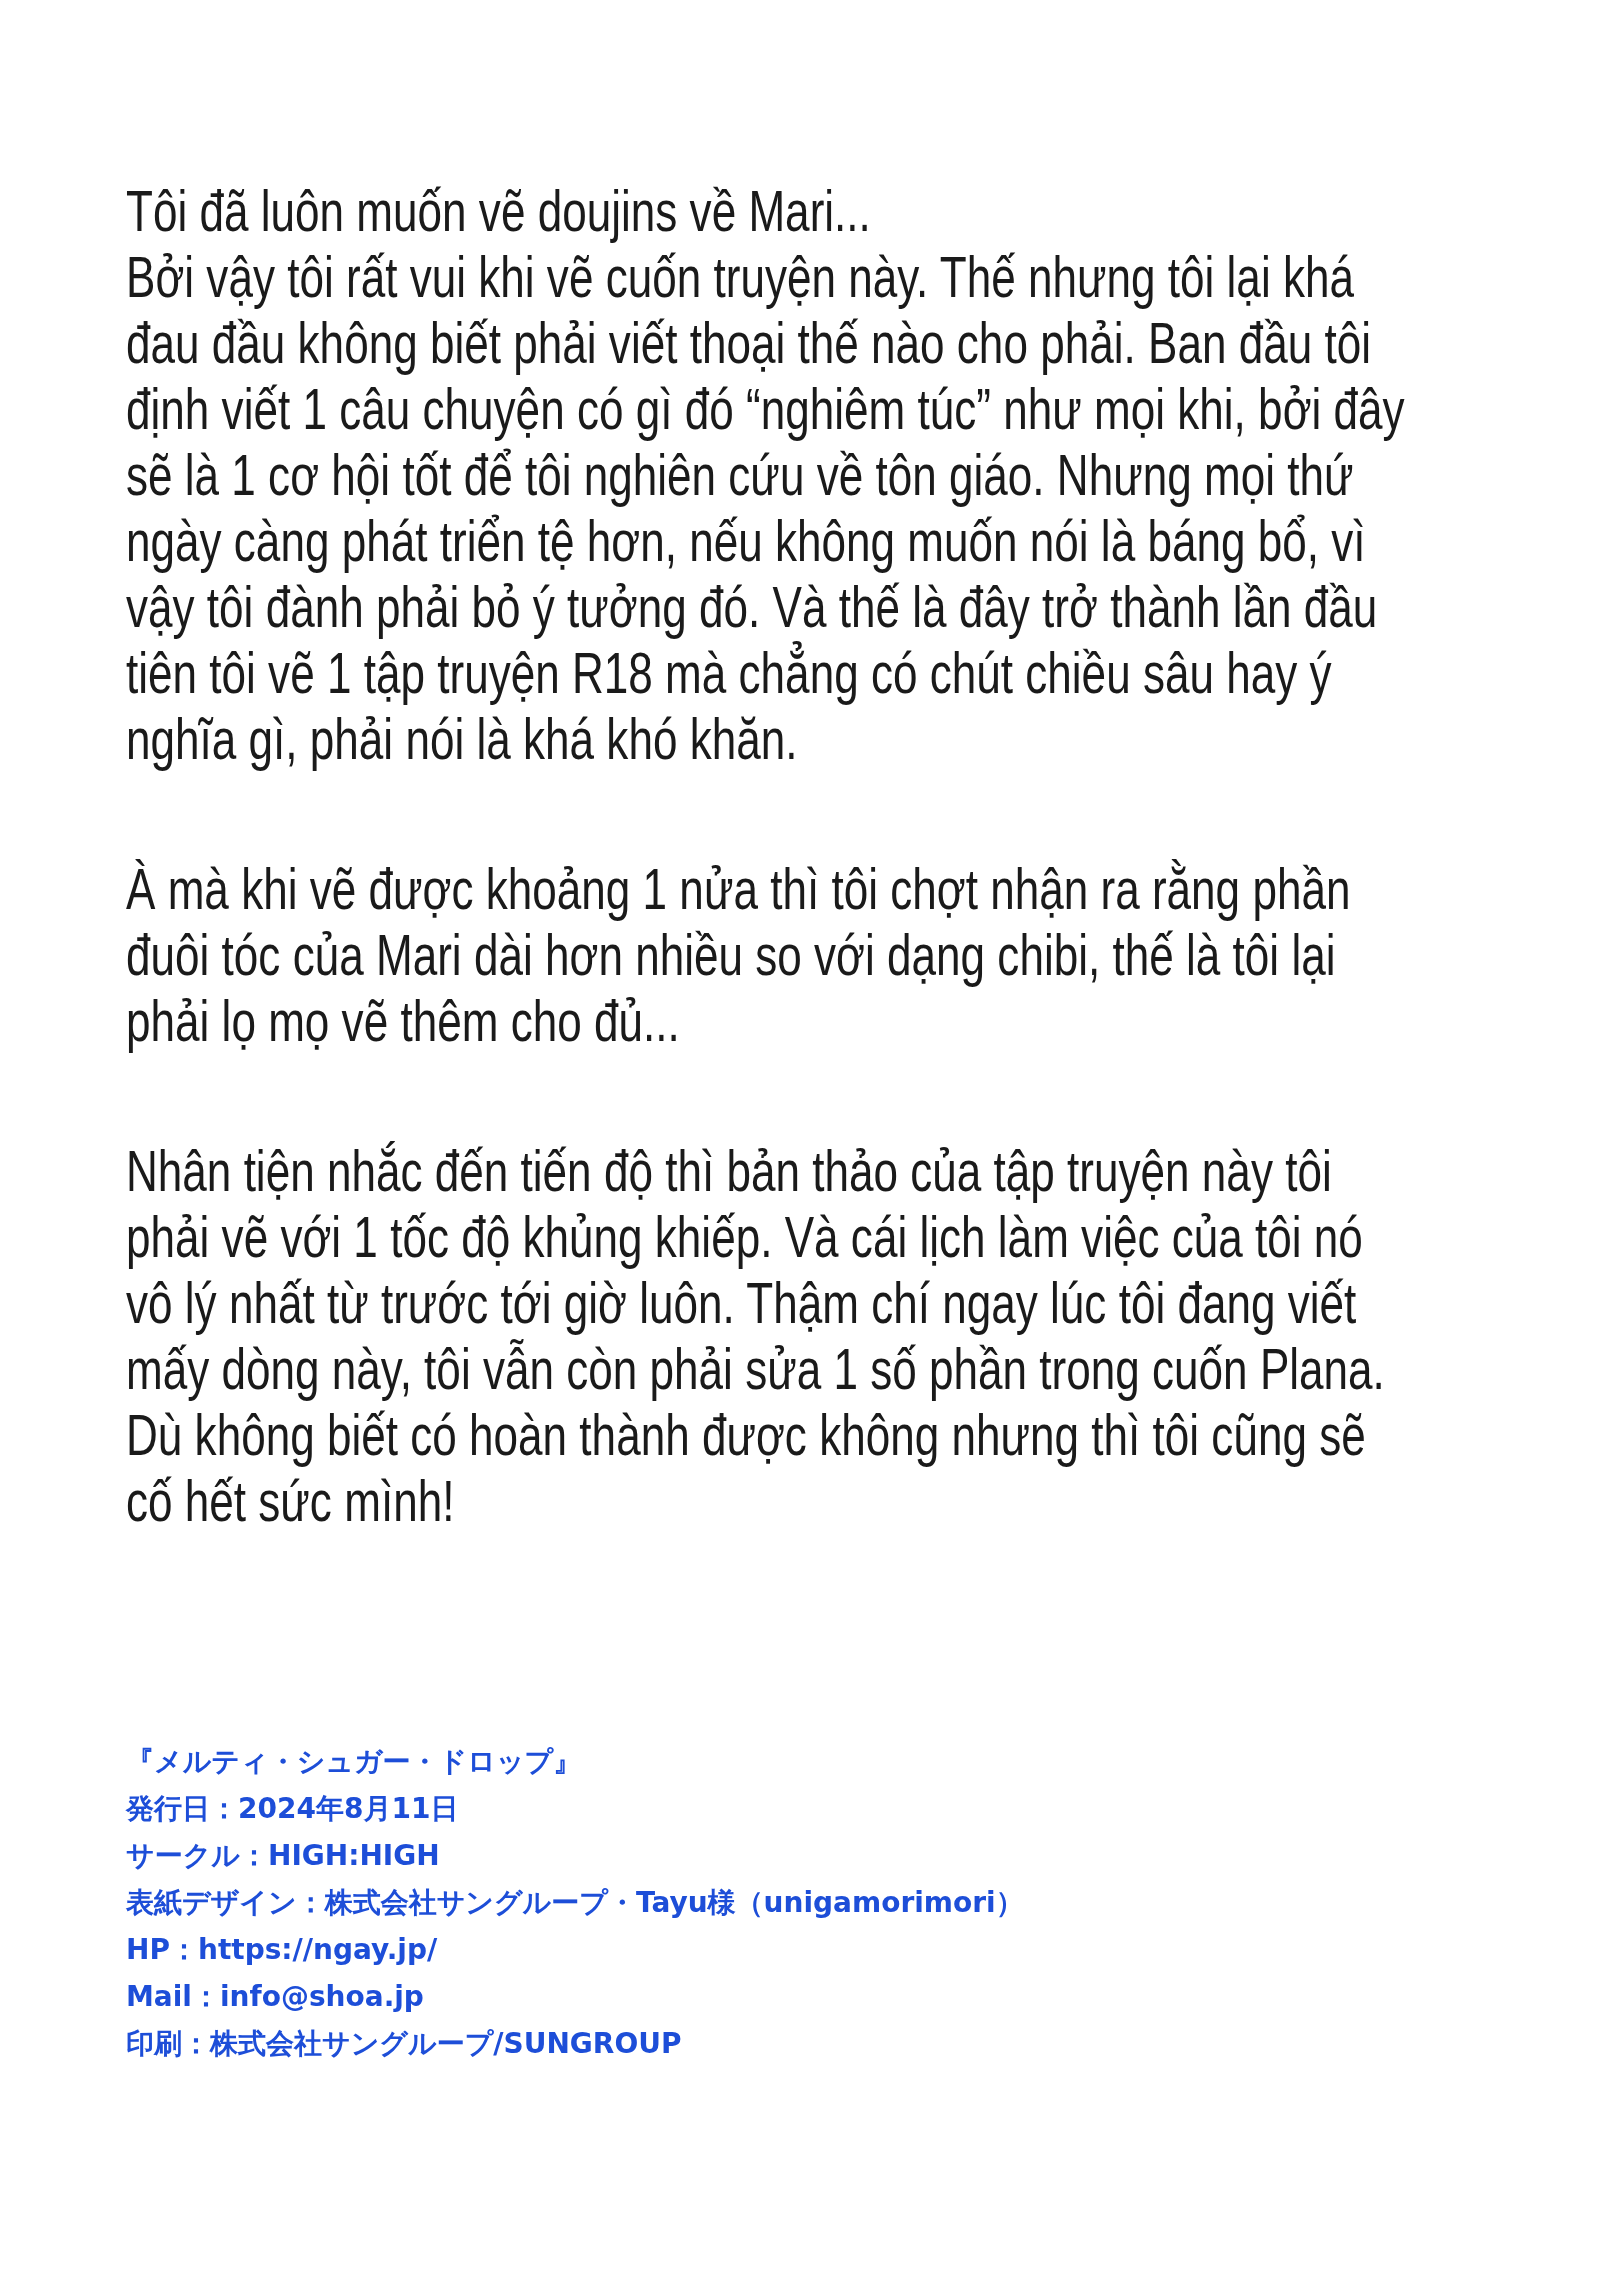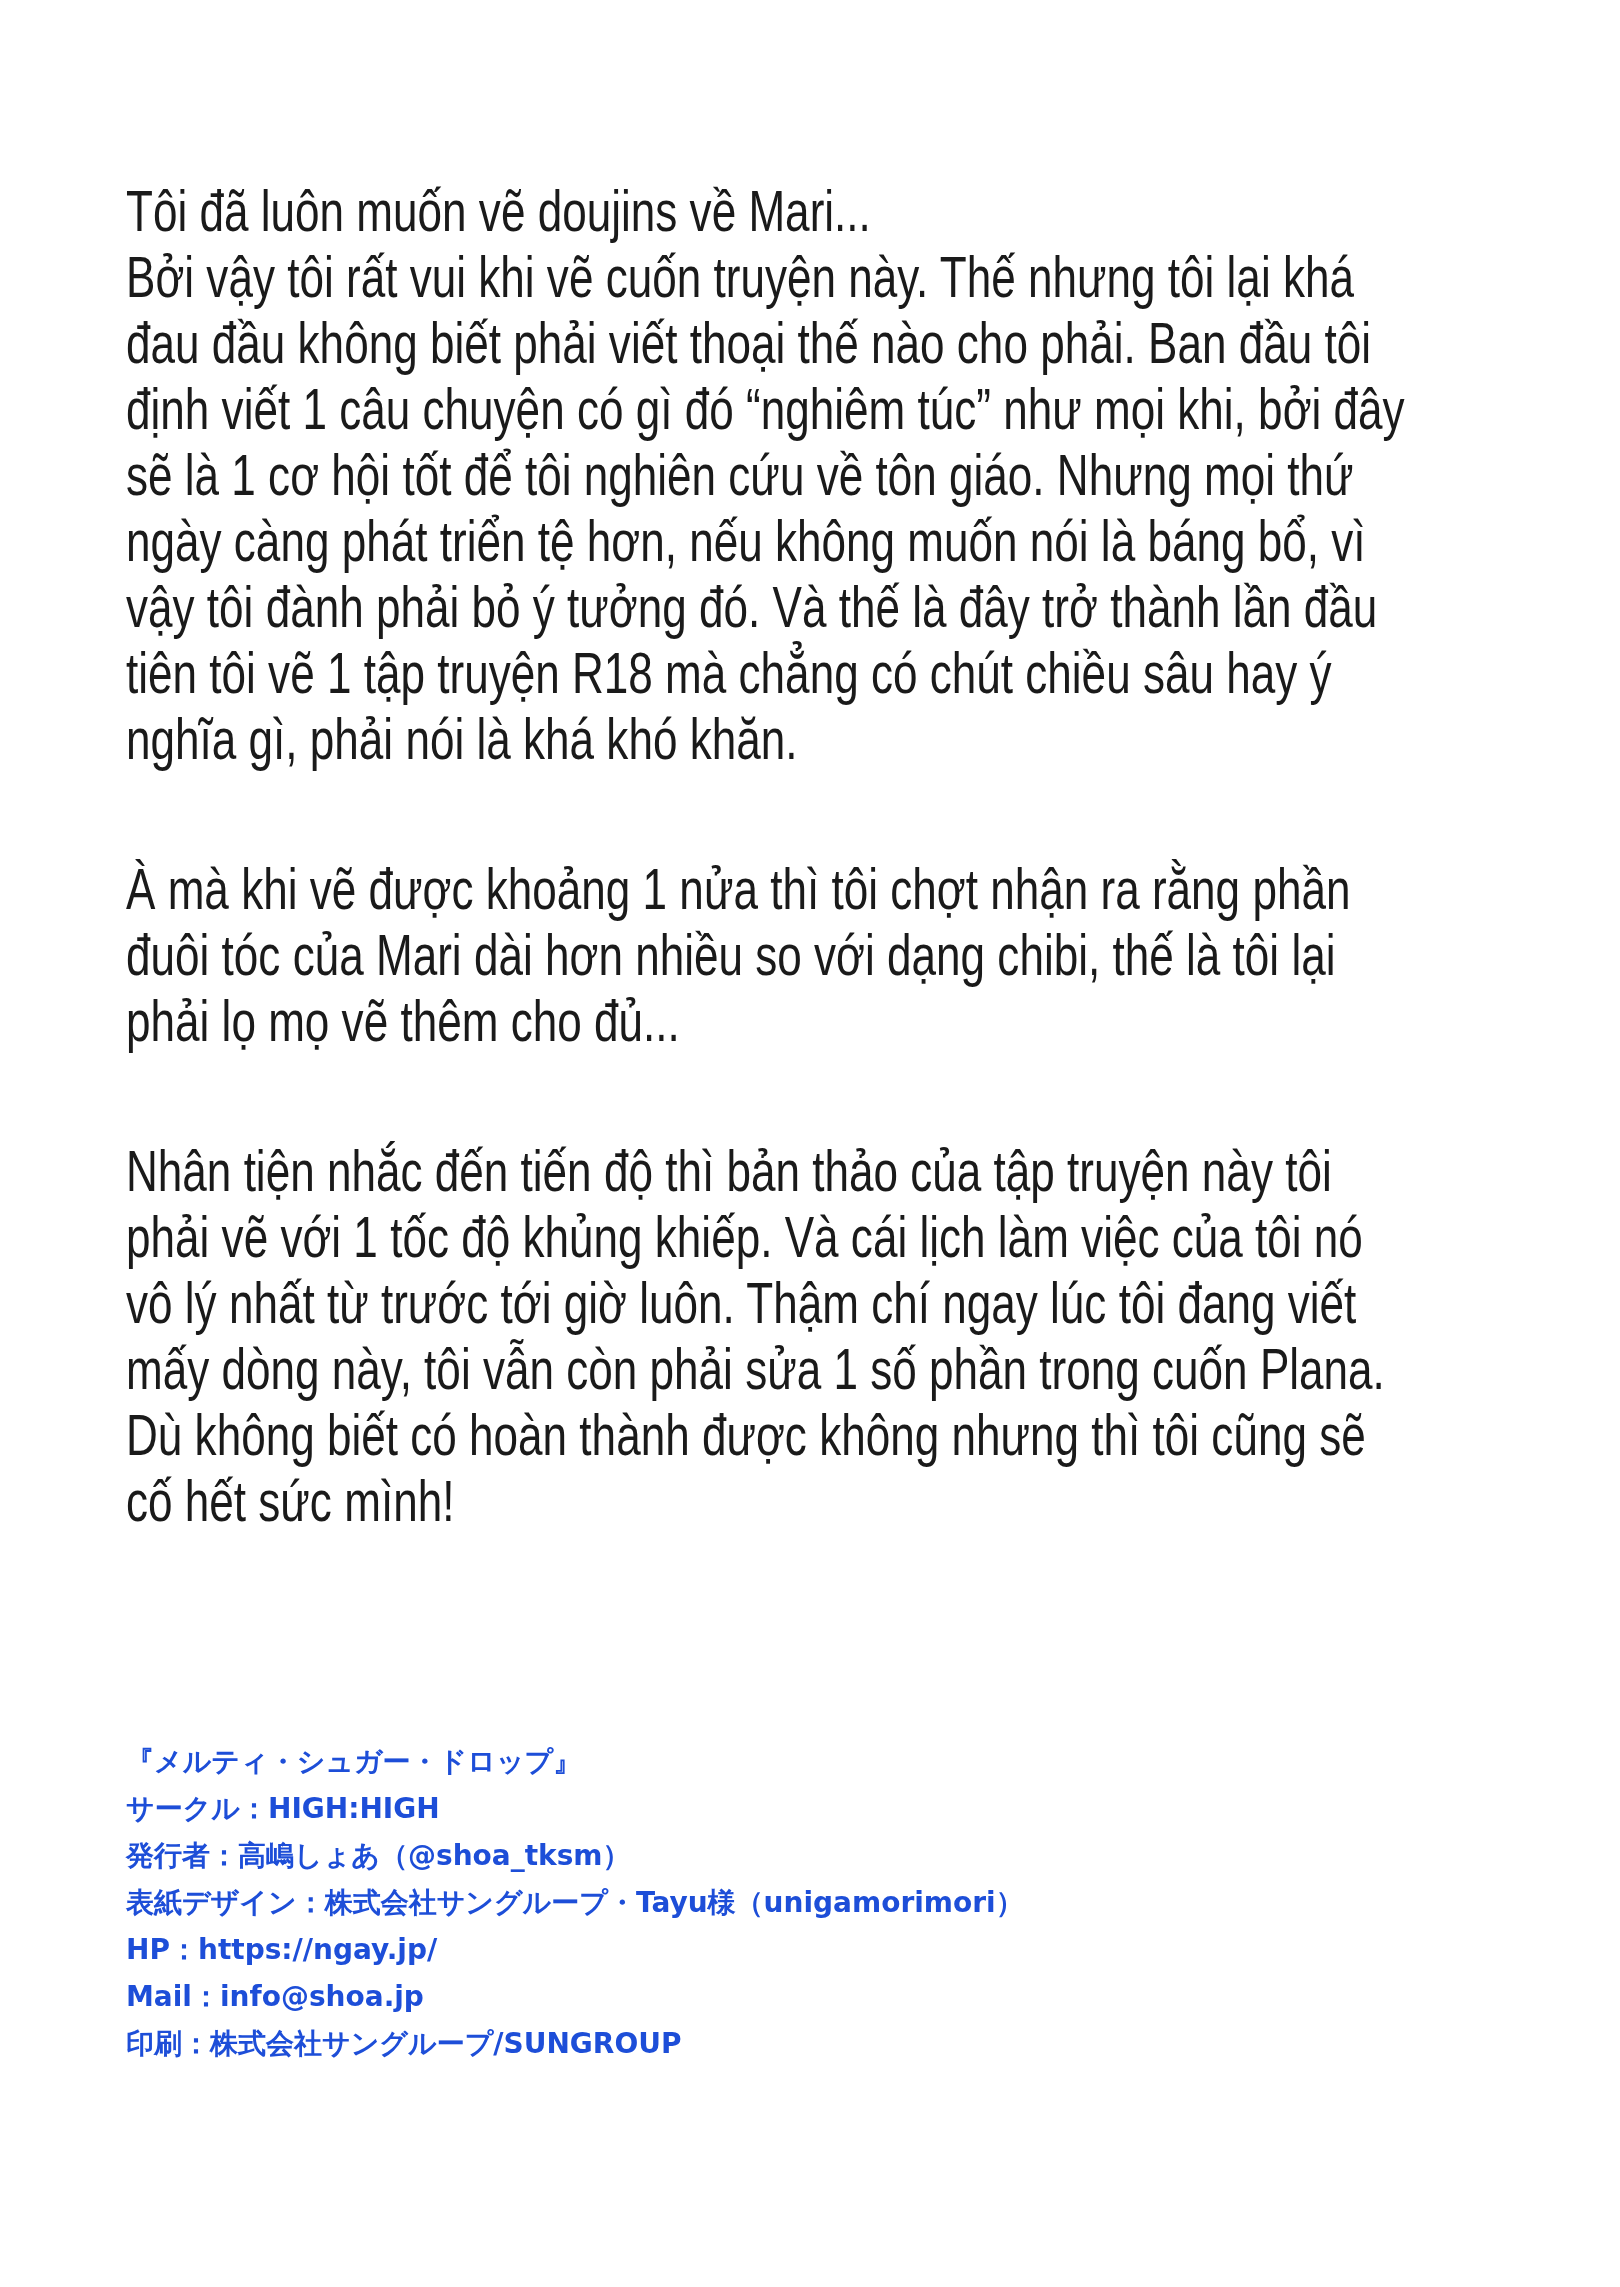--- a/index.html
+++ b/index.html
@@ -72,21 +72,21 @@
 phải lọ mọ vẽ thêm cho đủ...</p>
       <p>Nhân tiện nhắc đến tiến độ thì bản thảo của tập truyện này tôi
 phải vẽ với 1 tốc độ khủng khiếp. Và cái lịch làm việc của tôi nó
 vô lý nhất từ trước tới giờ luôn. Thậm chí ngay lúc tôi đang viết
 mấy dòng này, tôi vẫn còn phải sửa 1 số phần trong cuốn Plana.
 Dù không biết có hoàn thành được không nhưng thì tôi cũng sẽ
 cố hết sức mình!</p>
     </main>
   <section class="colophon">
       <div class="colophon-line">『メルティ・シュガー・ドロップ』</div>
+      <div class="colophon-line">発行日：2024年8月11日</div>
       <div class="colophon-line">サークル：HIGH:HIGH</div>
-      <div class="colophon-line">発行者：高嶋しょあ（@shoa_tksm）</div>
       <div class="colophon-line">表紙デザイン：株式会社サングループ・Tayu様（unigamorimori）</div>
       <div class="colophon-line">HP：https://ngay.jp/</div>
       <div class="colophon-line">Mail：info@shoa.jp</div>
       <div class="colophon-line">印刷：株式会社サングループ/SUNGROUP</div>
     </section>
 </div>
 
 
 </body></html>

